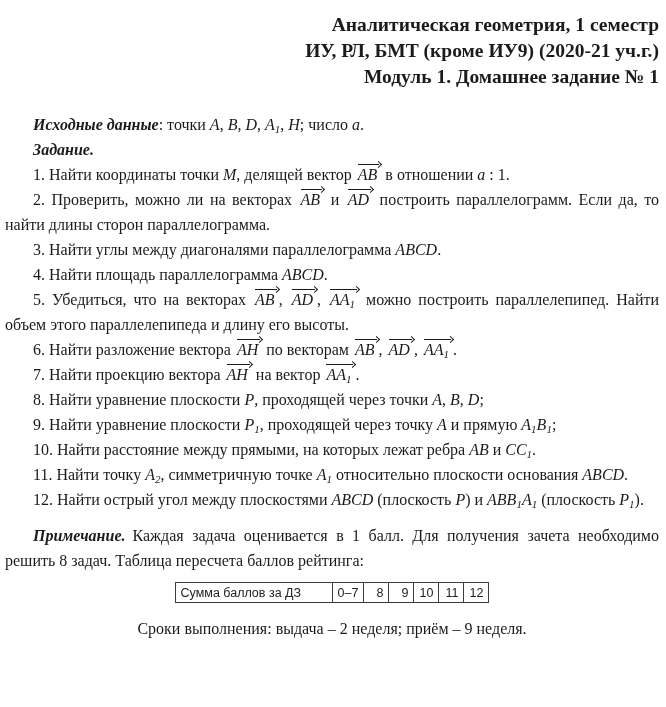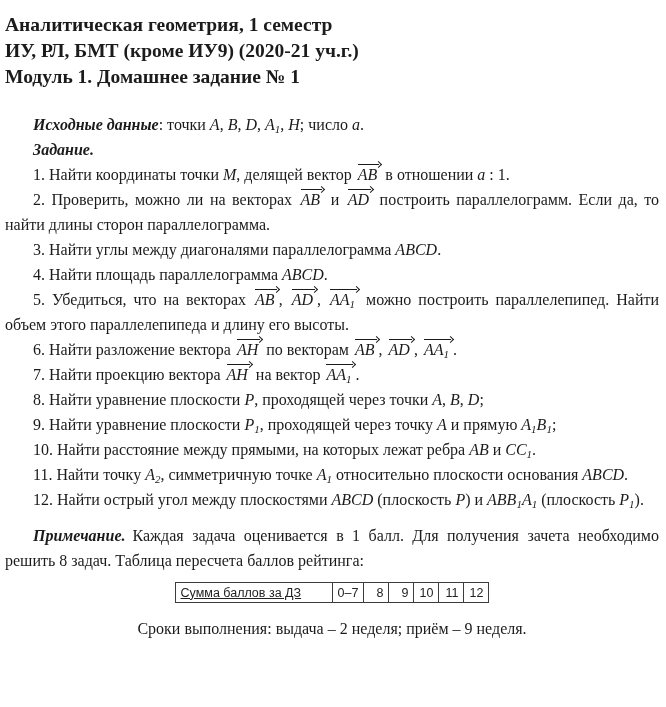--- a/index.html
+++ b/index.html
@@ -11,21 +11,21 @@
   body{
     width:666px;height:707px;box-sizing:border-box;
     background:var(--background);
     color:var(--text);
     font-family:"Liberation Serif","DejaVu Serif",serif;
     font-size:16px;line-height:25px;
     padding:8px 7px 0 5px;
     overflow:hidden;
   }
   .title{
-    text-align:left;font-weight:bold;
+    text-align:right;font-weight:bold;
     font-size:19.5px;line-height:26px;
     margin:4px 0 22px 0;
   }
   p{margin:0;text-align:justify;text-indent:28px;}
   .bi{font-weight:bold;font-style:italic;}
   .mi{font-style:italic;font-family:"Liberation Serif",serif;}
   sub{font-size:11px;line-height:0;vertical-align:-3px;}
   .vec{
     position:relative;font-style:italic;white-space:nowrap;
     padding-right:3px;margin-left:2px;margin-right:1px;
@@ -44,21 +44,21 @@
   .note-label{margin-right:7px;}
   table{
     border-collapse:collapse;margin:9px auto 0 auto;
     font-family:"Liberation Sans","DejaVu Sans",sans-serif;
     font-size:12.5px;color:#222;
   }
   td{
     border:1px solid var(--table-border);
     padding:0 5px;height:19px;line-height:18px;white-space:nowrap;
   }
-  td.label-cell{min-width:146px;text-align:left;text-decoration:underline;}
+  td.label-cell{min-width:146px;text-align:left;}
   td.num-cell{text-align:right;min-width:14px;}
   .footer-line{margin-top:13px;text-indent:0;text-align:center;}
 </style>
 </head>
 <body>
 
 <div class="title">
 
     <div class="title-line">Аналитическая геометрия, 1 семестр</div>
 

